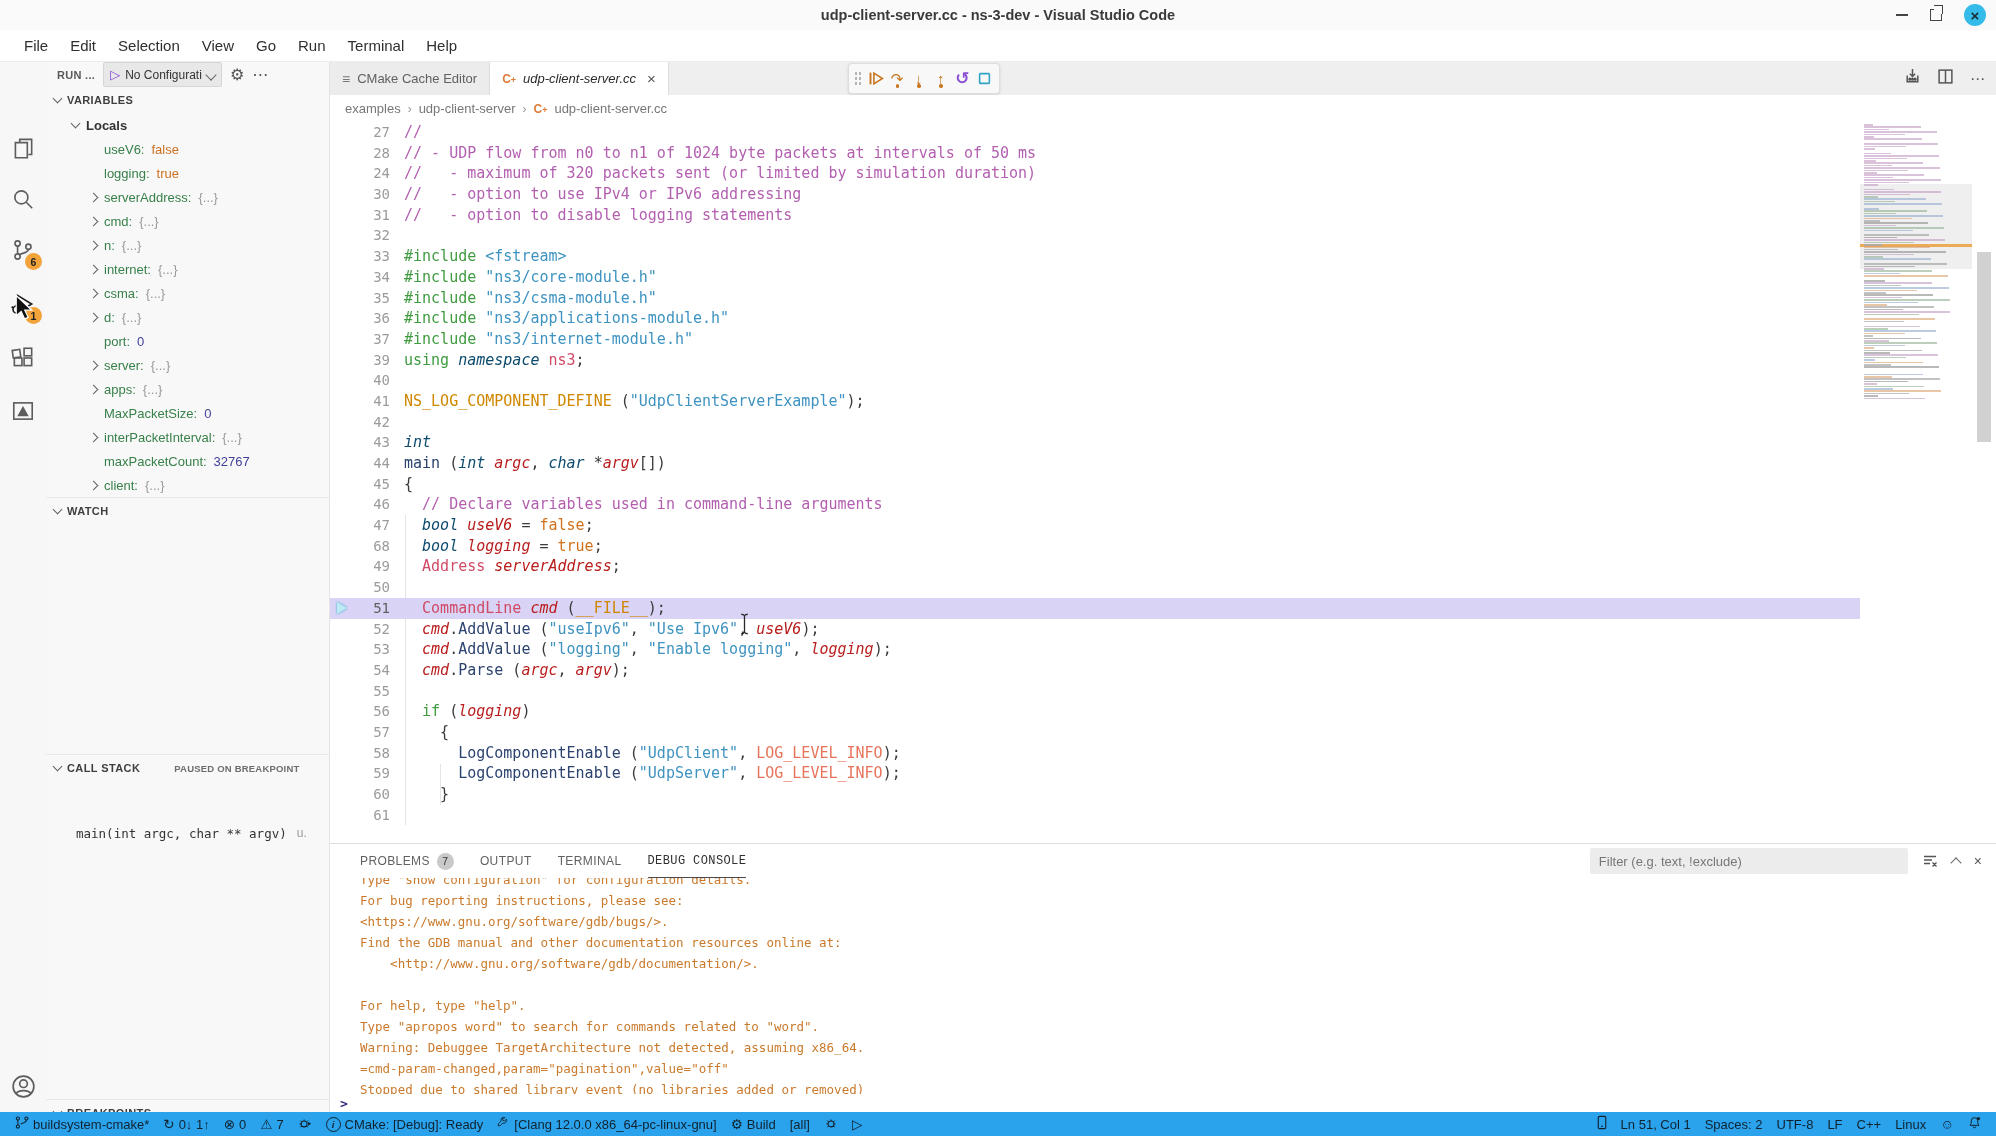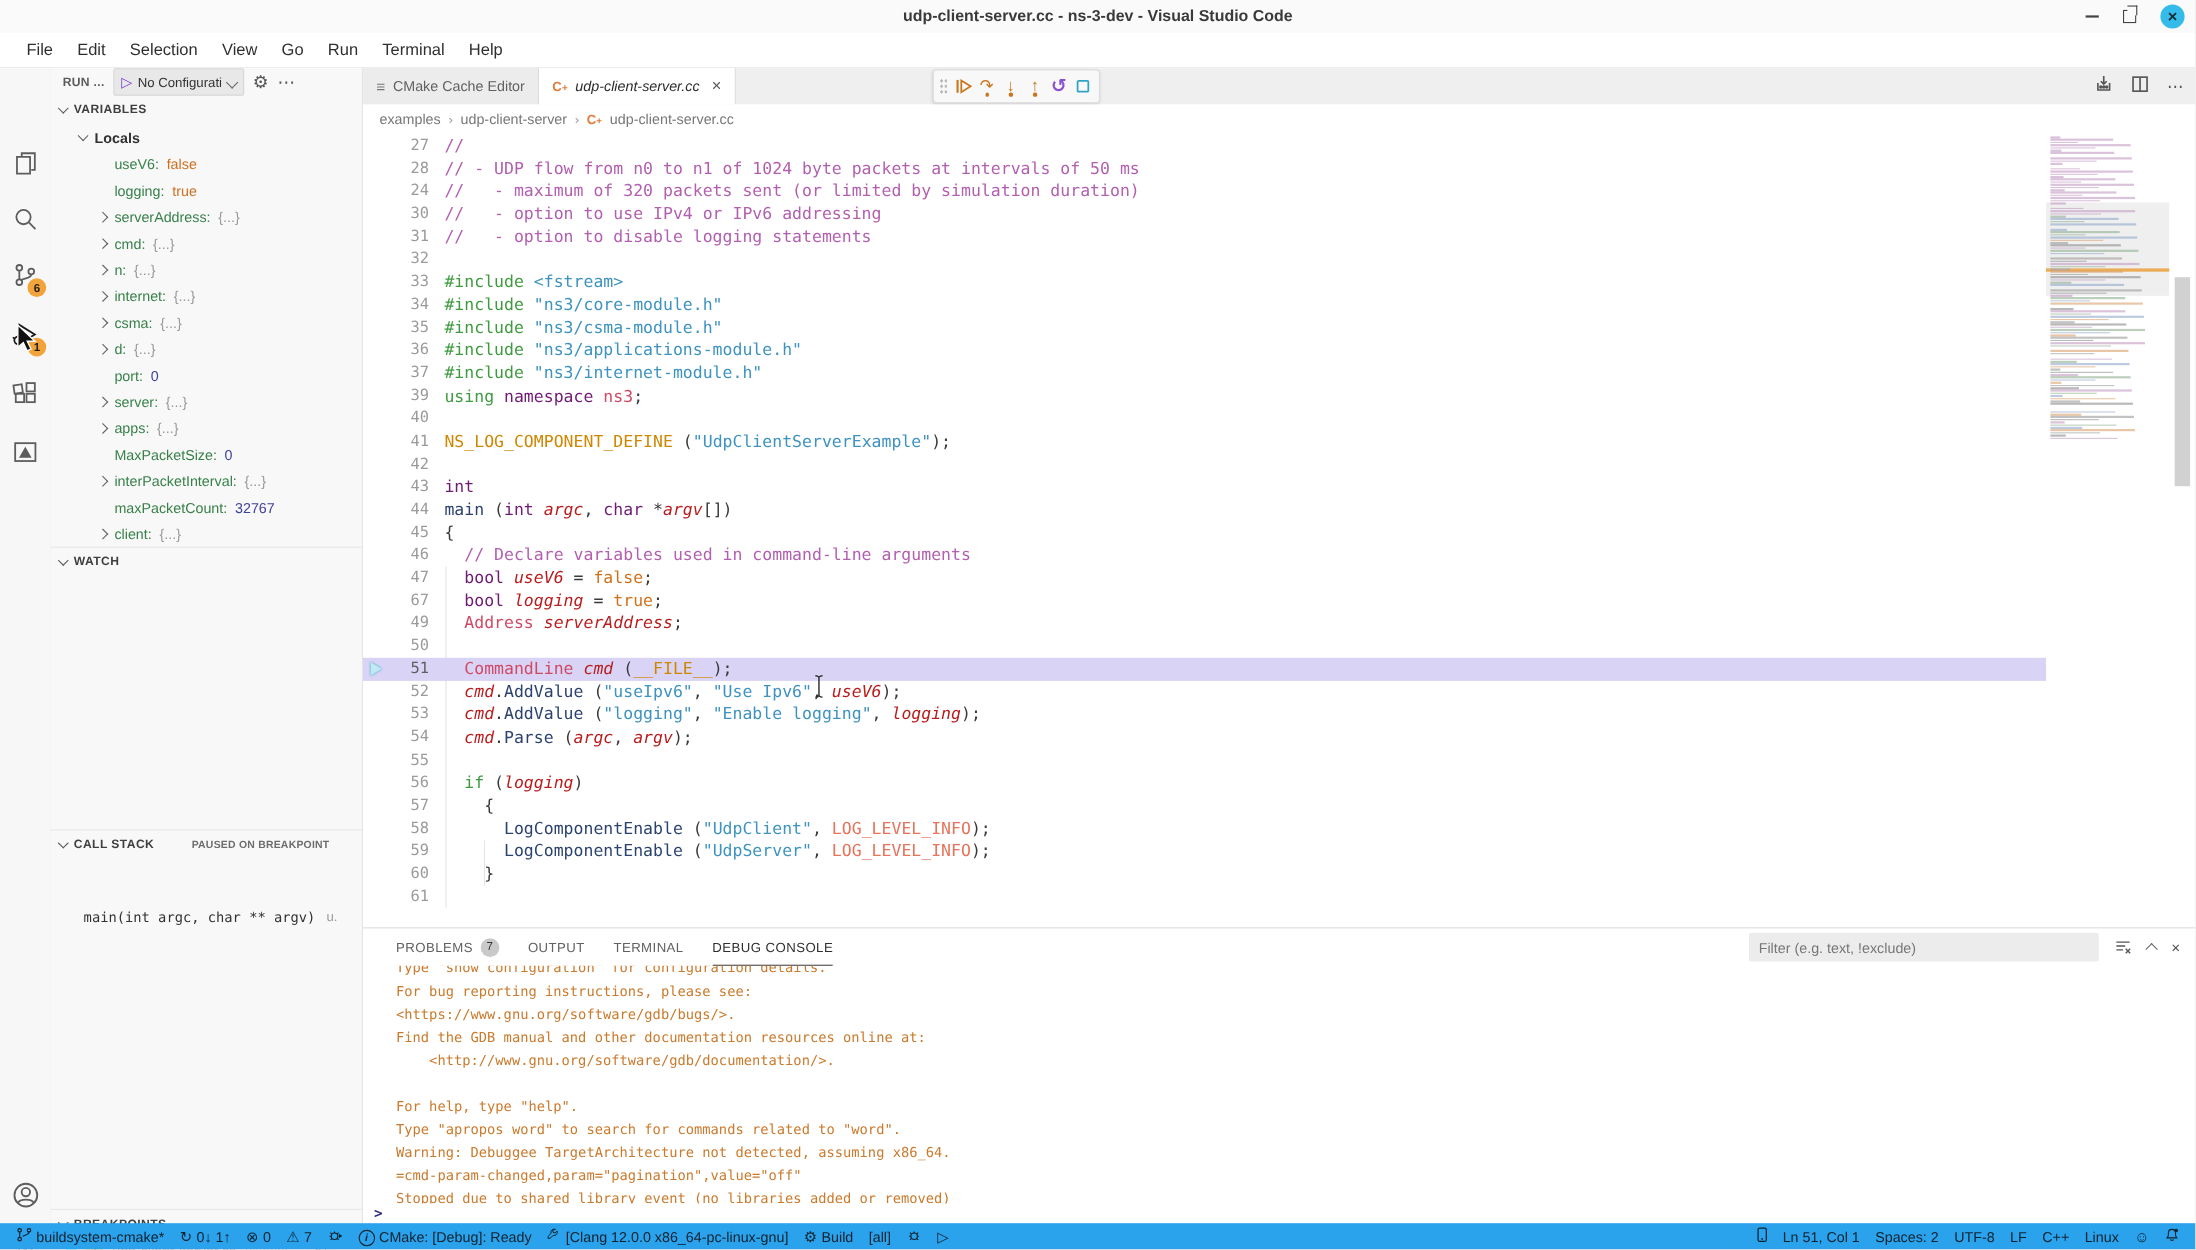--- a/index.html
+++ b/index.html
@@ -100,35 +100,35 @@
   .code-area{position:absolute;left:0;top:60px;width:1666px;height:721px;background:#fff;overflow:hidden;}
   .code-line{position:relative;height:20.7px;display:flex;white-space:pre;
              font-family:"DejaVu Sans Mono",monospace;font-size:15px;line-height:20.7px;}
   .code-line.current{background:#d9d3f5;width:1530px;}
   .cl-glyph{width:26px;flex:none;position:relative;}
   .cl-num{width:34px;flex:none;text-align:right;color:#9b9b9b;font-size:14px;}
   .code-line.current .cl-num{color:#5f5f5f;}
   .cl-text{padding-left:14px;}
   .dbg-arrow{position:absolute;left:7px;top:4.5px;width:0;height:0;border-left:10px solid #bfeaf5;border-top:6px solid transparent;
              border-bottom:6px solid transparent;filter:drop-shadow(0 0 1px #1fa7c4);}
-  .tk-cm{color:#b35fb0;} .tk-kw{color:#3f9b3f;} .tk-ty{color:#701a75;} .tk-st{color:#3e93c0;}
+  .tk-cm{color:#b35fb0;} .tk-kw{color:#3f9b3f;} .tk-ty{color:#0c4a6e;font-style:italic;} .tk-st{color:#3e93c0;}
   .tk-mc{color:#cf8700;} .tk-cl{color:#d04a66;} .tk-fn{color:#2c4370;} .tk-vr{color:#b91c1c;font-style:italic;}
   .tk-ct{color:#d1711b;} .tk-c2{color:#e8735a;} .tk-pl{color:#3a3a3a;}
   .indent-guide{position:absolute;width:1px;background:#e4e4e4;}
   
   .minimap{position:absolute;left:1530px;top:0;width:112px;height:721px;background:#fff;}
   .mm-viewport{position:absolute;left:0;top:62px;width:112px;height:85px;background:rgba(120,120,120,.12);}
   .mm-current{position:absolute;left:0;top:122px;width:112px;height:3px;background:rgba(235,160,60,.85);}
   .scrollbar{position:absolute;left:1642px;top:0;width:24px;height:721px;}
   .sb-thumb{position:absolute;left:5px;top:130px;width:14px;height:190px;background:rgba(0,0,0,.18);}
   
   .panel{position:absolute;left:0;top:781px;width:1666px;height:269px;background:#fff;border-top:1px solid #ddd;box-sizing:border-box;}
   .panel-tabs{position:absolute;left:30px;top:0;height:34px;display:flex;align-items:center;gap:26px;}
   .ptab{font-size:12px;letter-spacing:.4px;color:#616161;height:34px;display:flex;align-items:center;gap:7px;box-sizing:border-box;}
-  .ptab.active{color:#2f2f2f;border-bottom:1.5px solid #4a4a4a;}
+  .ptab.active{color:#2f2f2f;border-bottom:1.5px solid #4a4a4a;font-family:Liberation Mono, monospace;}
   .ptab-badge{background:#c9c9c9;color:#333;min-width:17px;height:17px;border-radius:50%;font-size:10.5px;
               display:flex;align-items:center;justify-content:center;}
   .panel-right{position:absolute;right:14px;top:4px;display:flex;align-items:center;gap:14px;}
   .filter-input{width:318px;height:26px;background:#ececec;border:none;border-radius:2px;font-size:13px;color:#333;
                 padding:0 9px;box-sizing:border-box;font-family:"Liberation Sans",sans-serif;}
   .filter-input::placeholder{color:#777;}
   .pr-ic{color:#555;font-size:14px;display:flex;align-items:center;}
   .pr-ic svg{stroke:#555;fill:none;stroke-width:1.3;}
   .chev{display:inline-block;width:7px;height:7px;border-right:1.4px solid #666;border-bottom:1.4px solid #666;}
   .chev.down{transform:rotate(45deg);}
@@ -438,21 +438,21 @@
         <div class="code-line"><span class="cl-glyph"></span><span class="cl-num">37</span><span class="cl-text"><span class="tk-kw">#include</span><span class="tk-pl"> </span><span class="tk-st">"ns3/internet-module.h"</span></span></div>
         <div class="code-line"><span class="cl-glyph"></span><span class="cl-num">39</span><span class="cl-text"><span class="tk-kw">using</span><span class="tk-pl"> </span><span class="tk-ty">namespace</span><span class="tk-pl"> </span><span class="tk-cl">ns3</span><span class="tk-pl">;</span></span></div>
         <div class="code-line"><span class="cl-glyph"></span><span class="cl-num">40</span><span class="cl-text"></span></div>
         <div class="code-line"><span class="cl-glyph"></span><span class="cl-num">41</span><span class="cl-text"><span class="tk-mc">NS_LOG_COMPONENT_DEFINE</span><span class="tk-pl"> (</span><span class="tk-st">"UdpClientServerExample"</span><span class="tk-pl">);</span></span></div>
         <div class="code-line"><span class="cl-glyph"></span><span class="cl-num">42</span><span class="cl-text"></span></div>
         <div class="code-line"><span class="cl-glyph"></span><span class="cl-num">43</span><span class="cl-text"><span class="tk-ty">int</span></span></div>
         <div class="code-line"><span class="cl-glyph"></span><span class="cl-num">44</span><span class="cl-text"><span class="tk-fn">main</span><span class="tk-pl"> (</span><span class="tk-ty">int</span><span class="tk-pl"> </span><span class="tk-vr">argc</span><span class="tk-pl">, </span><span class="tk-ty">char</span><span class="tk-pl"> *</span><span class="tk-vr">argv</span><span class="tk-pl">[])</span></span></div>
         <div class="code-line"><span class="cl-glyph"></span><span class="cl-num">45</span><span class="cl-text"><span class="tk-pl">{</span></span></div>
         <div class="code-line"><span class="cl-glyph"></span><span class="cl-num">46</span><span class="cl-text"><span class="tk-pl">  </span><span class="tk-cm">// Declare variables used in command-line arguments</span></span></div>
         <div class="code-line"><span class="cl-glyph"></span><span class="cl-num">47</span><span class="cl-text"><span class="tk-pl">  </span><span class="tk-ty">bool</span><span class="tk-pl"> </span><span class="tk-vr">useV6</span><span class="tk-pl"> = </span><span class="tk-ct">false</span><span class="tk-pl">;</span></span></div>
-        <div class="code-line"><span class="cl-glyph"></span><span class="cl-num">67</span><span class="cl-text"><span class="tk-pl">  </span><span class="tk-ty">bool</span><span class="tk-pl"> </span><span class="tk-vr">logging</span><span class="tk-pl"> = </span><span class="tk-ct">true</span><span class="tk-pl">;</span></span></div>
+        <div class="code-line"><span class="cl-glyph"></span><span class="cl-num">68</span><span class="cl-text"><span class="tk-pl">  </span><span class="tk-ty">bool</span><span class="tk-pl"> </span><span class="tk-vr">logging</span><span class="tk-pl"> = </span><span class="tk-ct">true</span><span class="tk-pl">;</span></span></div>
         <div class="code-line"><span class="cl-glyph"></span><span class="cl-num">49</span><span class="cl-text"><span class="tk-pl">  </span><span class="tk-cl">Address</span><span class="tk-pl"> </span><span class="tk-vr">serverAddress</span><span class="tk-pl">;</span></span></div>
         <div class="code-line"><span class="cl-glyph"></span><span class="cl-num">50</span><span class="cl-text"></span></div>
         <div class="code-line current"><span class="cl-glyph"><span class="dbg-arrow"></span></span><span class="cl-num">51</span><span class="cl-text"><span class="tk-pl">  </span><span class="tk-cl">CommandLine</span><span class="tk-pl"> </span><span class="tk-vr">cmd</span><span class="tk-pl"> (</span><span class="tk-mc">__FILE__</span><span class="tk-pl">);</span></span></div>
         <div class="code-line"><span class="cl-glyph"></span><span class="cl-num">52</span><span class="cl-text"><span class="tk-pl">  </span><span class="tk-vr">cmd</span><span class="tk-pl">.</span><span class="tk-fn">AddValue</span><span class="tk-pl"> (</span><span class="tk-st">"useIpv6"</span><span class="tk-pl">, </span><span class="tk-st">"Use Ipv6"</span><span class="tk-pl">, </span><span class="tk-vr">useV6</span><span class="tk-pl">);</span></span></div>
         <div class="code-line"><span class="cl-glyph"></span><span class="cl-num">53</span><span class="cl-text"><span class="tk-pl">  </span><span class="tk-vr">cmd</span><span class="tk-pl">.</span><span class="tk-fn">AddValue</span><span class="tk-pl"> (</span><span class="tk-st">"logging"</span><span class="tk-pl">, </span><span class="tk-st">"Enable logging"</span><span class="tk-pl">, </span><span class="tk-vr">logging</span><span class="tk-pl">);</span></span></div>
         <div class="code-line"><span class="cl-glyph"></span><span class="cl-num">54</span><span class="cl-text"><span class="tk-pl">  </span><span class="tk-vr">cmd</span><span class="tk-pl">.</span><span class="tk-fn">Parse</span><span class="tk-pl"> (</span><span class="tk-vr">argc</span><span class="tk-pl">, </span><span class="tk-vr">argv</span><span class="tk-pl">);</span></span></div>
         <div class="code-line"><span class="cl-glyph"></span><span class="cl-num">55</span><span class="cl-text"></span></div>
         <div class="code-line"><span class="cl-glyph"></span><span class="cl-num">56</span><span class="cl-text"><span class="tk-pl">  </span><span class="tk-kw">if</span><span class="tk-pl"> (</span><span class="tk-vr">logging</span><span class="tk-pl">)</span></span></div>
         <div class="code-line"><span class="cl-glyph"></span><span class="cl-num">57</span><span class="cl-text"><span class="tk-pl">    {</span></span></div>
         <div class="code-line"><span class="cl-glyph"></span><span class="cl-num">58</span><span class="cl-text"><span class="tk-pl">      </span><span class="tk-fn">LogComponentEnable</span><span class="tk-pl"> (</span><span class="tk-st">"UdpClient"</span><span class="tk-pl">, </span><span class="tk-c2">LOG_LEVEL_INFO</span><span class="tk-pl">);</span></span></div>

